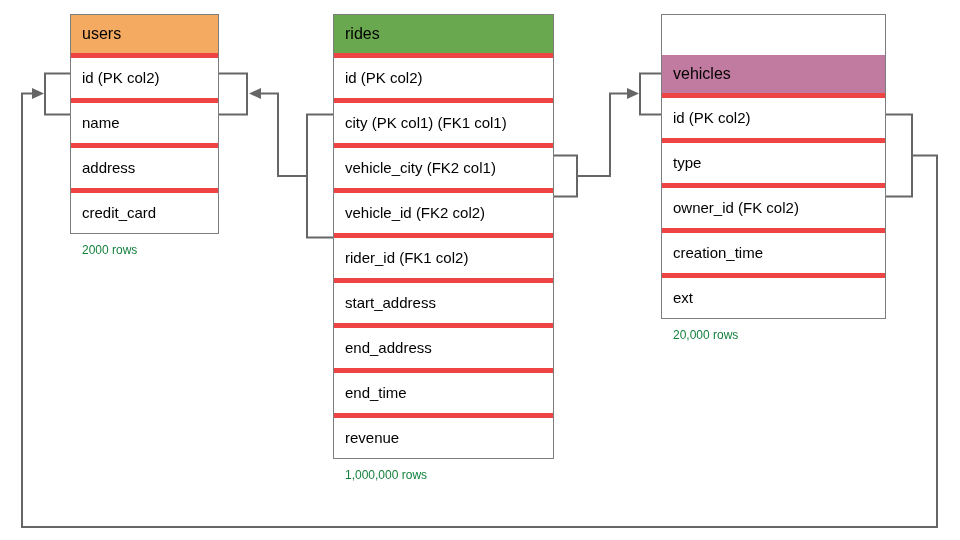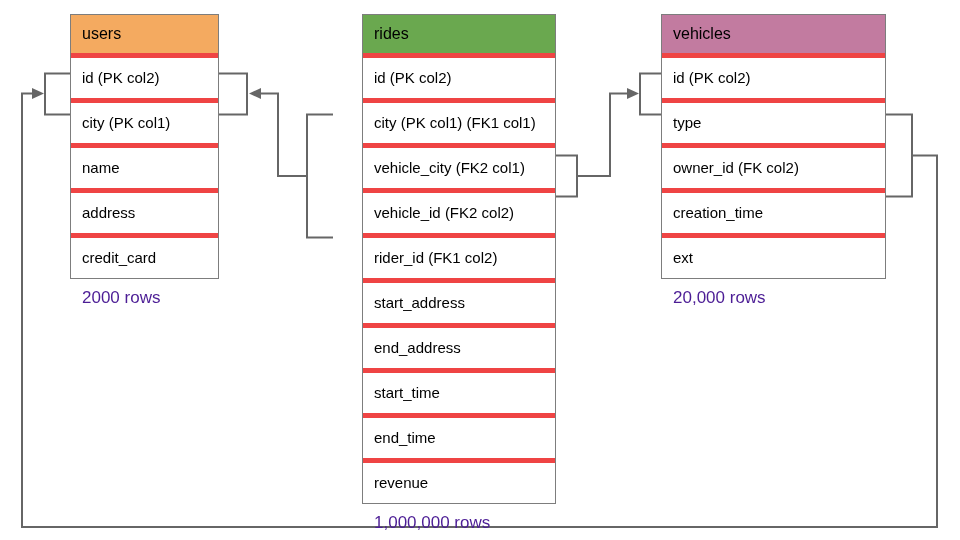--- a/index.html
+++ b/index.html
@@ -13,23 +13,23 @@
   .tbl { position:absolute; }
   .tbl-box { border:1px solid #7d7d7d; background:#ffffff; }
   .tbl-header {
     height:38px; line-height:38px; padding:0 11px; font-size:16px; color:#000000;
     white-space:nowrap; overflow:hidden;
   }
   .tbl-row {
     height:40px; line-height:40px; padding:0 11px; font-size:15px; color:#000000;
     border-top:5px solid #ef4444; background:#ffffff; white-space:nowrap; overflow:hidden;
   }
-  .caption { margin-top:9px; padding-left:12px; font-size:17px; color:#4c1d95; }
+  .caption { margin-top:9px; padding-left:12px; font-size:12px; color:#15803d; }
   .t-users    { left:70px;  top:14px; width:149px; }
-  .t-rides    { left:333px; top:14px; width:194px;margin-left:29px; }
+  .t-rides    { left:333px; top:14px; width:221px; }
   .t-vehicles { left:661px; top:14px; width:225px; }
   .tbl-box { box-sizing:border-box; width:100%; }
 </style>
 </head>
 <body>
 
 <div class="canvas">
 
   <svg class="connectors" viewBox="0 0 960 540" xmlns="http://www.w3.org/2000/svg">
 
@@ -48,52 +48,50 @@
     <polyline points="70,73.5 45,73.5 45,114.5 70,114.5"></polyline>
     <polygon points="44,93.5 32,88 32,99"></polygon>
   </svg>
 
   <div class="tbl t-users">
     <div class="tbl-box">
       <div class="tbl-header" style="background-color: rgb(244, 170, 96);">users</div>
       <div class="tbl-rows">
 
       <div class="tbl-row">id (PK col2)</div>
-          <div class="tbl-row">city (PK col1)</div>
           <div class="tbl-row">name</div>
           <div class="tbl-row">address</div>
           <div class="tbl-row">credit_card</div>
         </div>
     </div>
     <div class="caption">2000 rows</div>
   </div>
 
   <div class="tbl t-rides">
     <div class="tbl-box">
       <div class="tbl-header" style="background-color: rgb(106, 168, 79);">rides</div>
       <div class="tbl-rows">
 
       <div class="tbl-row">id (PK col2)</div>
           <div class="tbl-row">city (PK col1) (FK1 col1)</div>
           <div class="tbl-row">vehicle_city (FK2 col1)</div>
           <div class="tbl-row">vehicle_id (FK2 col2)</div>
           <div class="tbl-row">rider_id (FK1 col2)</div>
           <div class="tbl-row">start_address</div>
           <div class="tbl-row">end_address</div>
-          <div class="tbl-row">start_time</div>
           <div class="tbl-row">end_time</div>
           <div class="tbl-row">revenue</div>
         </div>
     </div>
     <div class="caption">1,000,000 rows</div>
   </div>
 
   <div class="tbl t-vehicles">
     <div class="tbl-box">
-      <div class="tbl-header" style="background-color: rgb(194, 123, 160);">vehicles</div>
+      <div class="tbl-header" style="background-color: rgb(194, 123, 160); margin-top: 40px;">vehicles</div>
       <div class="tbl-rows">
 
       <div class="tbl-row">id (PK col2)</div>
           <div class="tbl-row">type</div>
           <div class="tbl-row">owner_id (FK col2)</div>
           <div class="tbl-row">creation_time</div>
           <div class="tbl-row">ext</div>
         </div>
     </div>
     <div class="caption">20,000 rows</div>

